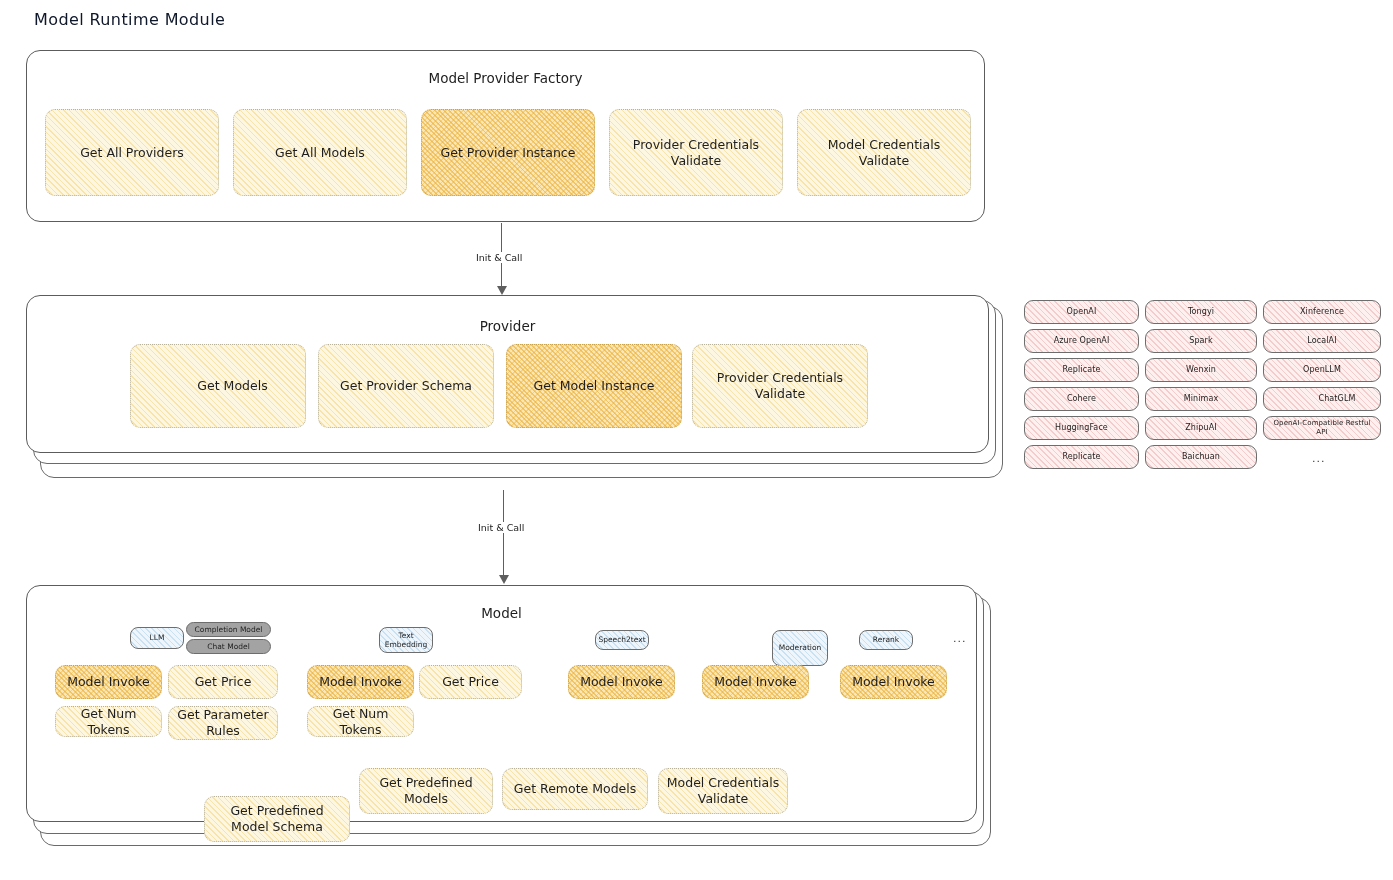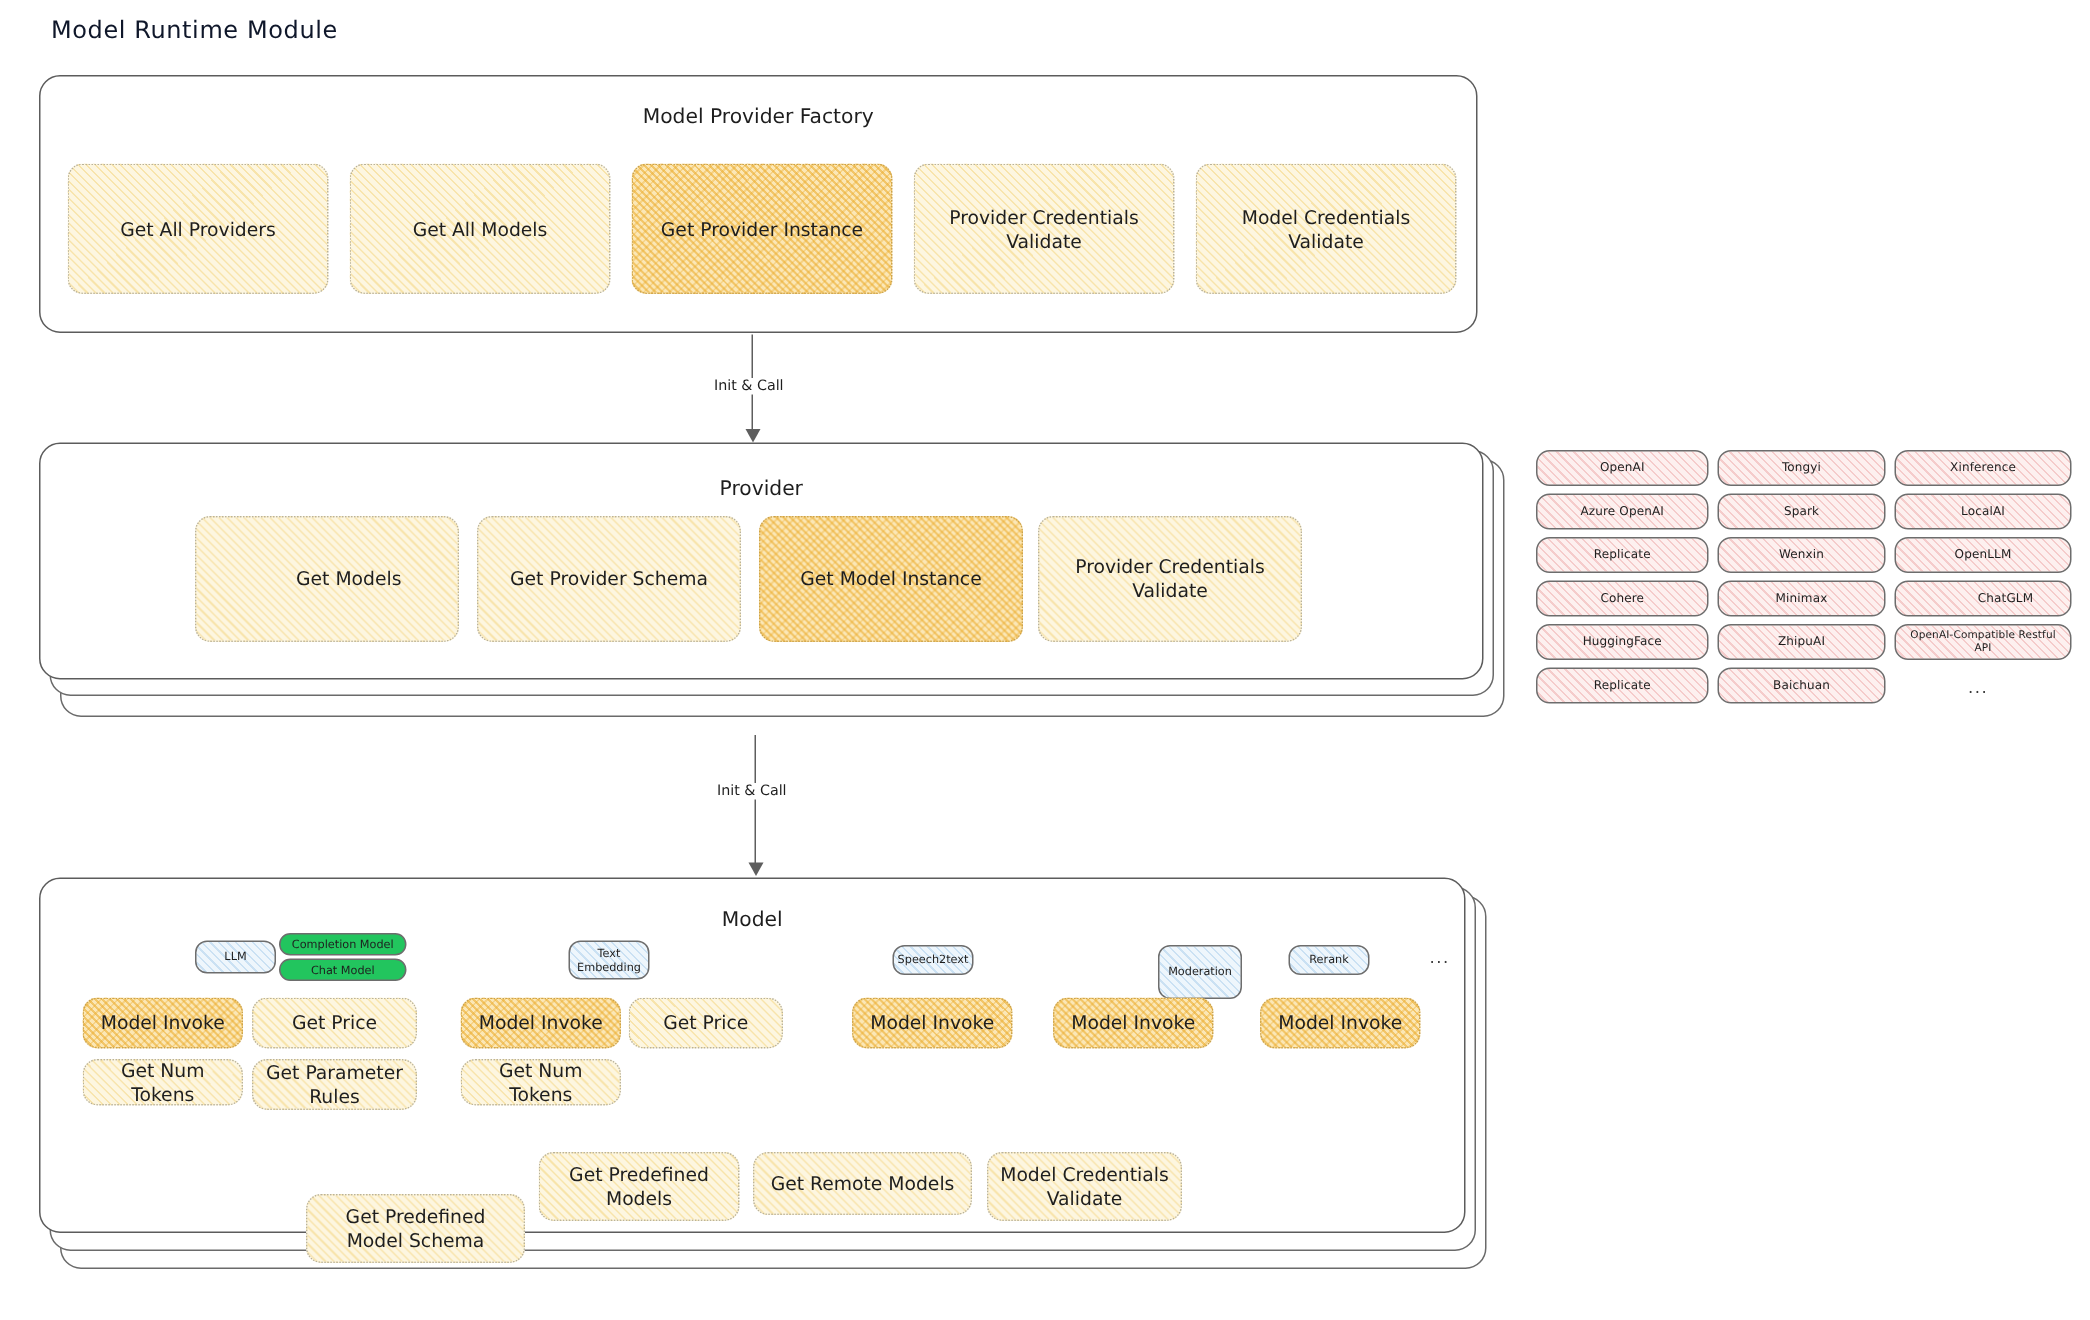--- a/index.html
+++ b/index.html
@@ -123,21 +123,21 @@
         rgba(110,170,220,.28) 1px,
         rgba(255,255,255,0) 1px,
         rgba(255,255,255,0) 4px);
     font-size: 7.5px;
     line-height: 1.25;
   }
   
   .node.chip-plain {
     border: 1.1px solid #6d6d6d;
     border-radius: 8px;
-    background: #22c55e;
+    background: #a3a3a3;
     font-size: 7.5px;
   }
 
   
   .connector { position: absolute; }
   .connector .line {
     position: absolute;
     left: 0; top: 0;
     width: 1.3px;
     background: #5e5e5e;

